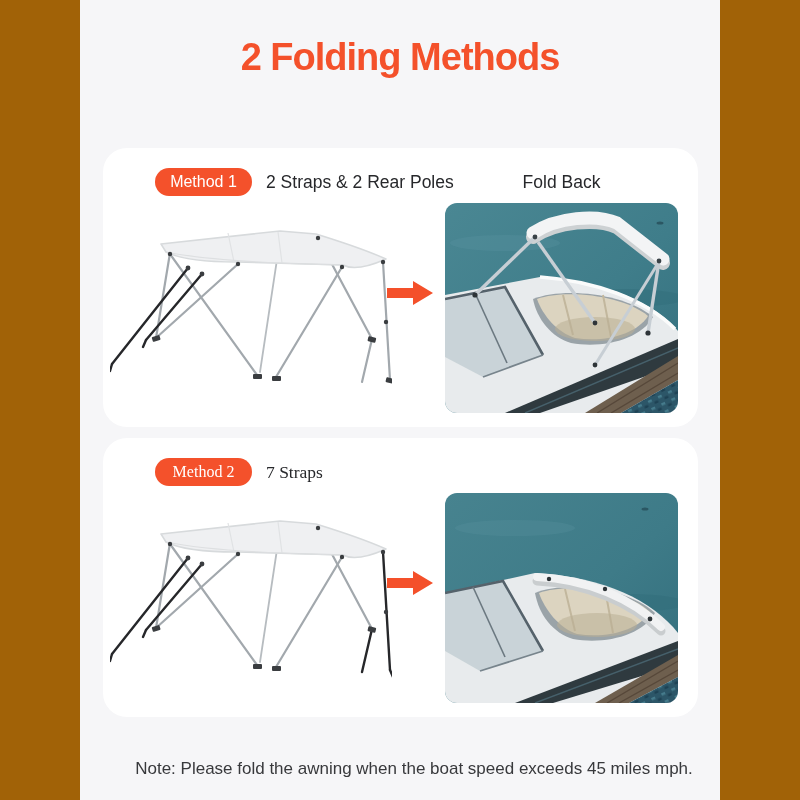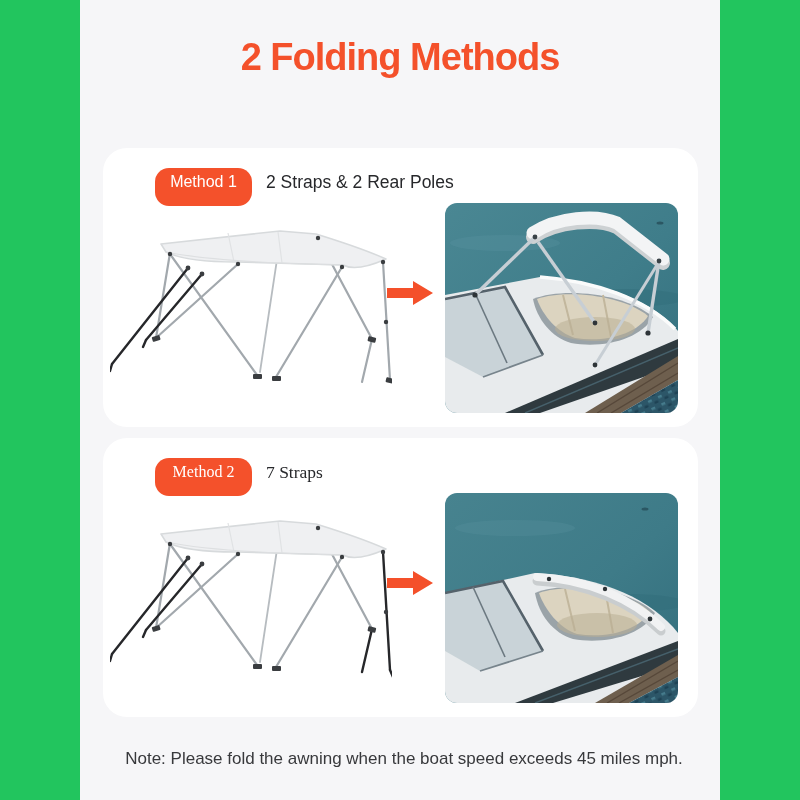--- a/index.html
+++ b/index.html
@@ -1,51 +1,52 @@
 <!DOCTYPE html>
 <html><head>
 <meta charset="utf-8">
 <style>
   html,body{margin:0;padding:0;background:#ffffff;width:800px;height:800px;
     font-family:"Liberation Sans","DejaVu Sans",sans-serif;-webkit-font-smoothing:antialiased;}
-  .page{position:relative;width:800px;height:800px;background:#22c55e;overflow:hidden;}
+  .page{position:relative;width:800px;height:800px;background:#a16207;overflow:hidden;}
   .band{position:absolute;left:80px;top:0;width:640px;height:800px;background:#F6F6F8;}
   .title{position:absolute;left:0;top:36px;width:640px;margin:0;text-align:center;
     font-size:38px;font-weight:bold;letter-spacing:-1px;color:#F4512B;}
   .card{position:absolute;left:23px;width:595px;height:279px;background:#ffffff;border-radius:24px;}
   .card.m1{top:148px;}
   .card.m2{top:438px;font-family:Liberation Serif, serif;}
-  .badge{position:absolute;left:52px;top:20px;width:97px;height:38px;border-radius:14px;
+  .badge{position:absolute;left:52px;top:20px;width:97px;height:28px;border-radius:14px;
     background:#F4512B;color:#ffffff;font-size:16px;line-height:28px;text-align:center;}
   .desc{position:absolute;left:163px;top:24px;font-size:17.5px;color:#27282B;}
   .result{position:absolute;left:342px;top:24px;width:233px;text-align:center;font-size:17.5px;color:#27282B;}
   .illus{position:absolute;left:7px;top:74px;width:282px;height:188px;}
   .arrow{position:absolute;left:284px;top:133px;width:46px;height:24px;}
   .photo{position:absolute;left:342px;top:55px;width:233px;height:210px;border-radius:12px;overflow:hidden;}
-  .note{position:absolute;left:0;top:745px;width:640px;margin:4px;text-align:center;
+  .note{position:absolute;left:0;top:745px;width:640px;margin:14px;text-align:center;
     font-size:17px;color:#38393C;}
   
   .pole{stroke:#A2A8AD;stroke-width:2.2;stroke-linecap:round;fill:none;}
   .pole2{stroke:#B7BCC0;stroke-width:1.8;stroke-linecap:round;fill:none;}
   .strap{stroke:#26272A;stroke-width:2.4;stroke-linecap:round;fill:none;}
   .m1 .alt-line{stroke:#A2A8AD;stroke-width:2.2;stroke-linecap:round;fill:none;}
   .m2 .alt-line{stroke:#26272A;stroke-width:2.4;stroke-linecap:round;fill:none;}
   .joint{fill:#3A3D40;}
 </style>
 </head>
 <body>
 
 <div class="page">
   <div class="band">
 
     <h1 class="title">2 Folding Methods</h1>
 
     <section class="card m1">
       <span class="badge">Method 1</span>
       <span class="desc">2 Straps &amp; 2 Rear Poles</span>
+      <span class="result">Fold Back</span>
 
       <div class="illus">
         <svg width="282" height="188" viewBox="0 0 282 188">
           <g>
             <path class="pole2" d="M171,11 L150,150"></path>
             <path class="pole" d="M60,32 L147,153"></path>
             <path class="pole" d="M128,42 L46,116"></path>
             <path class="pole" d="M232,45 L166,155"></path>
             <path class="pole" d="M208,16 L262,117"></path>
             <path class="pole" d="M60,31 L46,116"></path>

